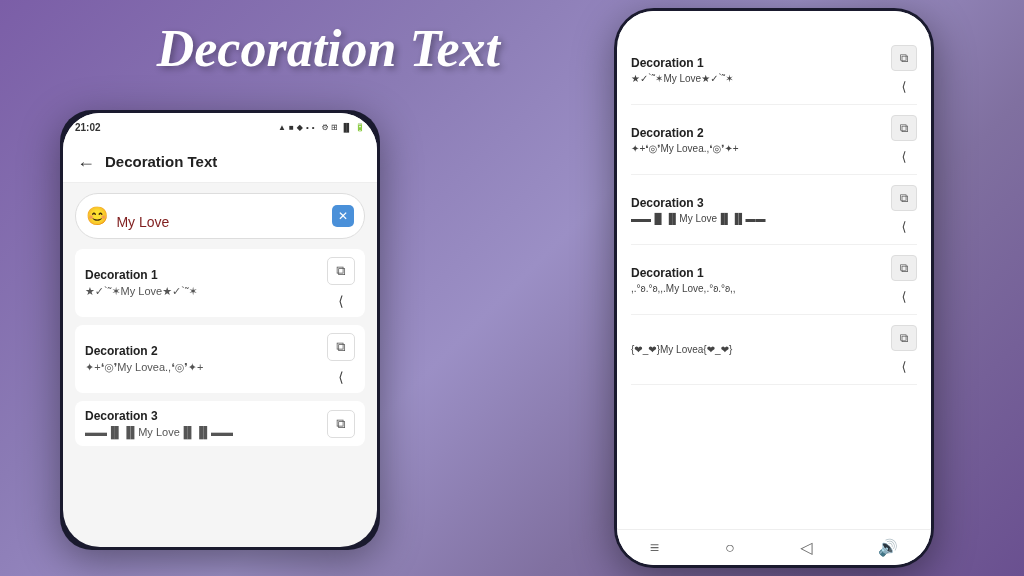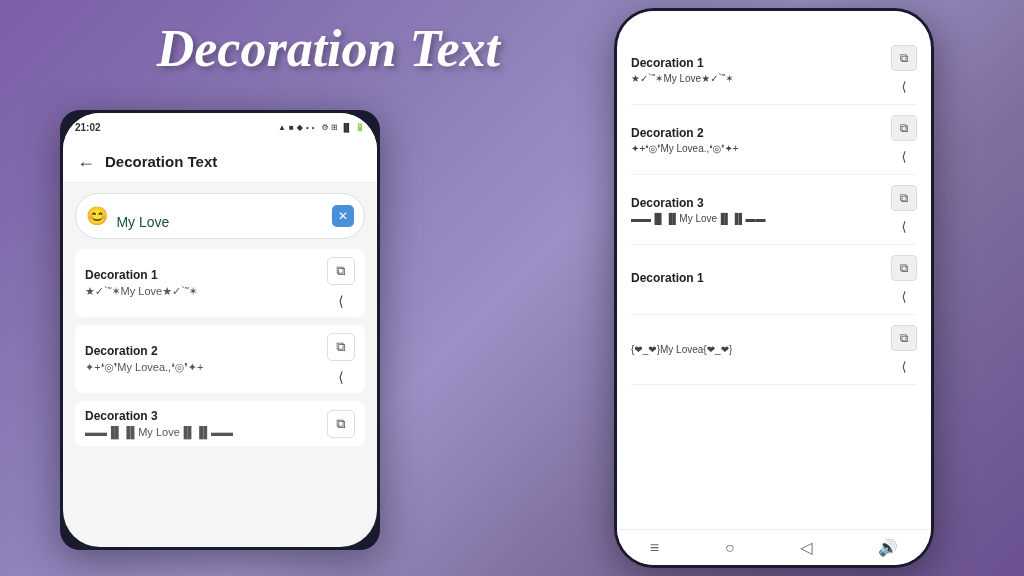--- a/index.html
+++ b/index.html
@@ -40,21 +40,21 @@
     }
 
     
     .phone-left {
       position: absolute;
       top: 110px;
       left: 60px;
       width: 320px;
       height: 440px;
       background: #1a1a2e;
-      border-radius: 20px;
+      border-radius: 32px;
       padding: 3px;
       box-shadow: 0 10px 40px rgba(0,0,0,0.4);
     }
 
     .phone-left-inner {
       width: 100%;
       height: 100%;
       background: #f5f5f5;
       border-radius: 37px;
       overflow: hidden;
@@ -111,21 +111,21 @@
       flex-shrink: 0;
     }
 
     .search-emoji {
       font-size: 18px;
     }
 
     .search-input-text {
       flex: 1;
       font-size: 14px;
-      color: #14532d;
+      color: #7f1d1d;
       margin-top: 12px;
     }
 
     .search-clear {
       background: #4a90d9;
       color: white;
       border: none;
       border-radius: 5px;
       width: 22px;
       height: 22px;
@@ -414,20 +414,21 @@
           </div>
           <div class="deco-right-actions">
             <button class="copy-btn-r">⧉</button>
             <span class="share-btn-r">⟨</span>
           </div>
         </div>
 
         <div class="deco-item-right">
           <div class="deco-right-content">
             <div class="deco-right-title">Decoration 1</div>
+            <div class="deco-right-preview">,.°ʚ.°ʚ,,.My Love,.°ʚ.°ʚ,,</div>
           </div>
           <div class="deco-right-actions">
             <button class="copy-btn-r">⧉</button>
             <span class="share-btn-r">⟨</span>
           </div>
         </div>
 
         <div class="deco-item-right">
           <div class="deco-right-content">
             <div class="deco-right-preview">{❤_❤}My Lovea{❤_❤}</div>

